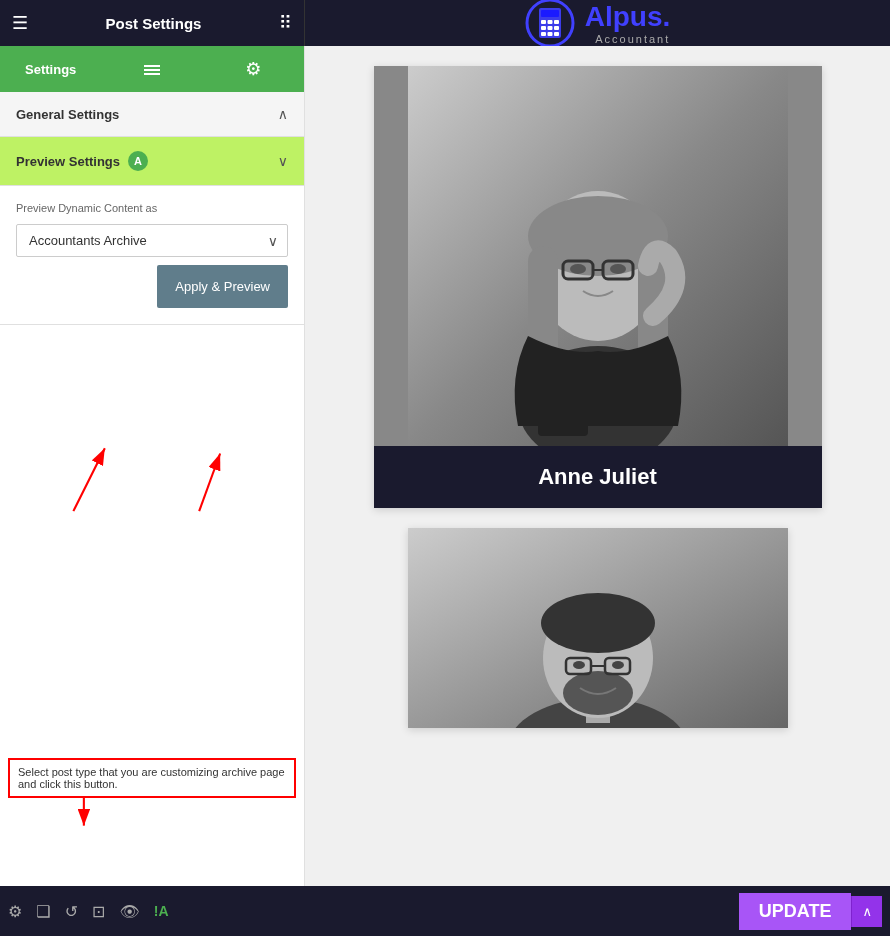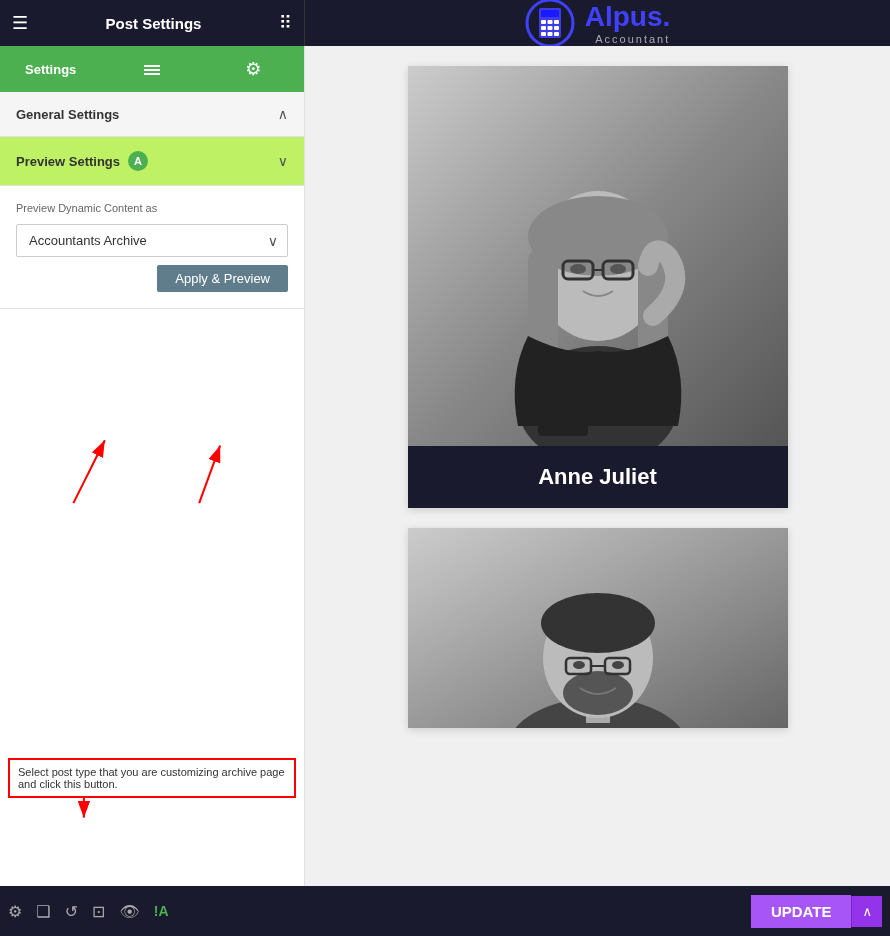--- a/index.html
+++ b/index.html
@@ -209,21 +209,21 @@
       color: #555;
       pointer-events: none;
       font-size: 14px;
     }
     .apply-preview-btn {
       display: block;
       margin-left: auto;
       background: #607d8b;
       color: #fff;
       border: none;
-      padding: 6px 18px;
+      padding: 14px 18px;
       font-size: 13px;
       cursor: pointer;
       border-radius: 2px;
     }
 
     
     .arrows-svg {
       position: absolute;
       top: 0;
       left: 0;
@@ -239,21 +239,21 @@
       overflow-y: auto;
       display: flex;
       flex-direction: column;
       align-items: center;
       padding-top: 20px;
       gap: 20px;
     }
 
     
     .profile-card {
-      width: 380px;
+      width: 448px;
       background: #3b82f6;
       overflow: hidden;
       box-shadow: 0 2px 8px rgba(0,0,0,0.15);
     }
     .profile-image-area {
       width: 100%;
       height: 380px;
       background: #888;
       display: flex;
       align-items: center;
@@ -304,21 +304,21 @@
     }
     .update-btn-area {
       display: flex;
       align-items: center;
     }
     .update-btn {
       background: #a855f7;
       color: #fff;
       border: none;
       padding: 8px 20px;
-      font-size: 15px;
+      font-size: 18px;
       font-weight: bold;
       cursor: pointer;
     }
     .update-expand-btn {
       background: #9333ea;
       color: #fff;
       border: none;
       padding: 8px 10px;
       font-size: 13px;
       cursor: pointer;

